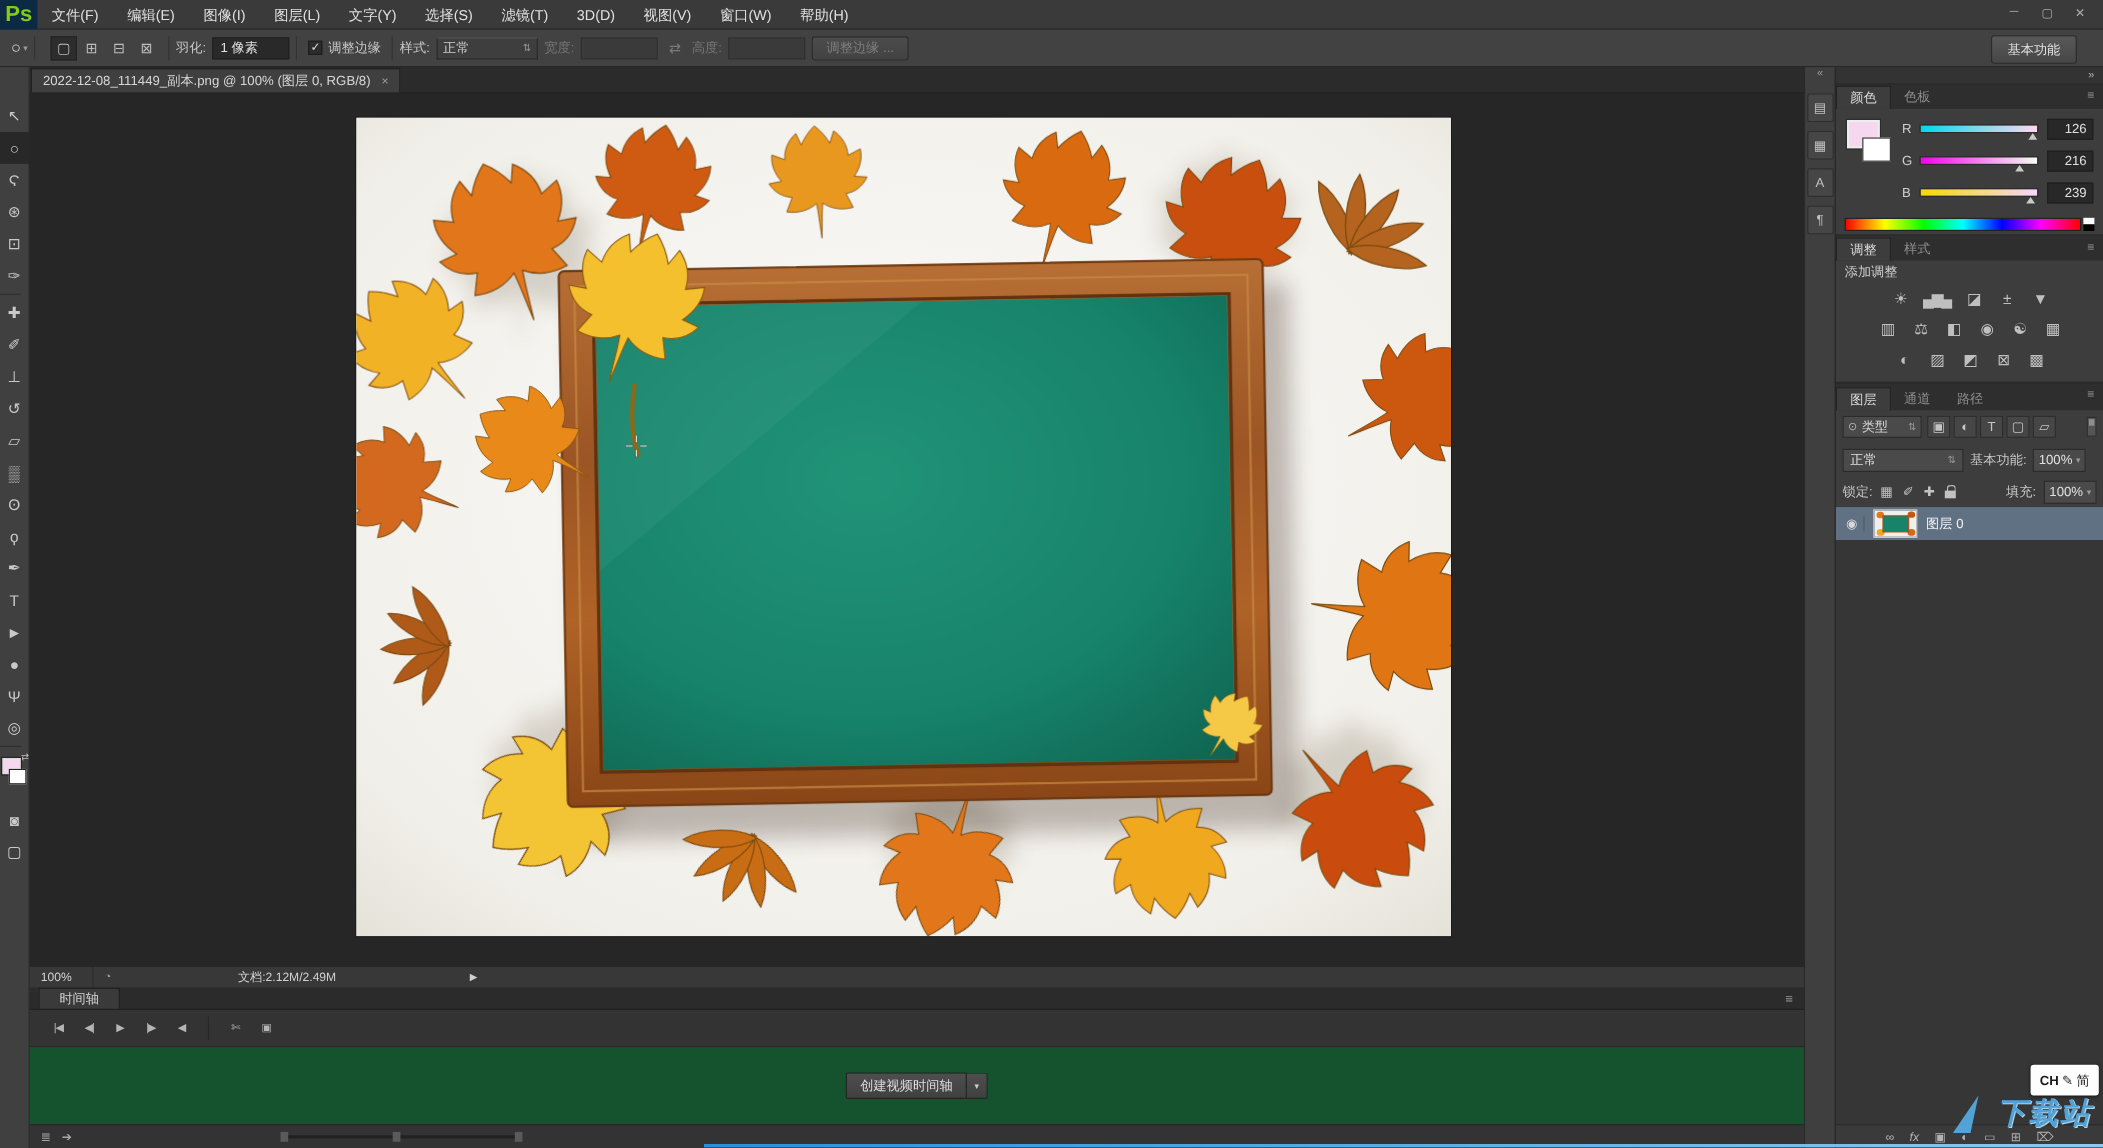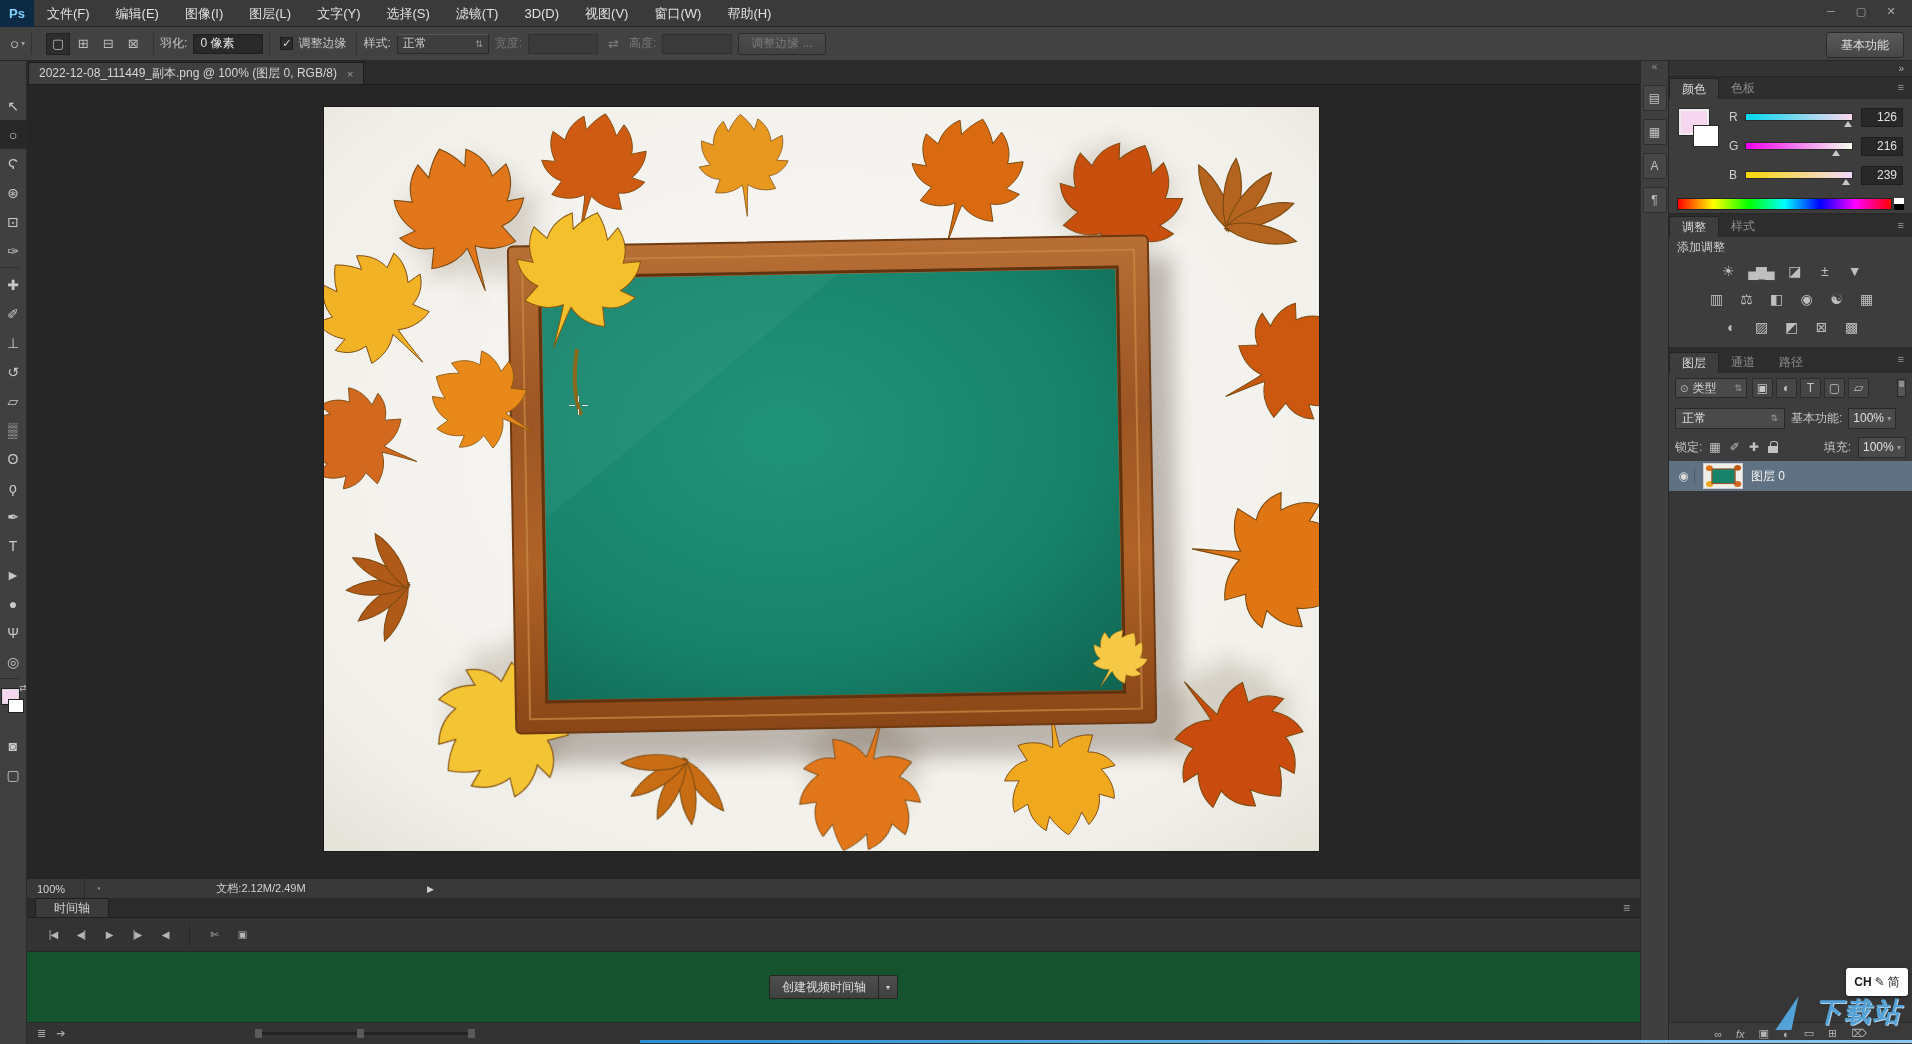--- a/index.html
+++ b/index.html
@@ -3,22 +3,22 @@
 <meta charset="utf-8">
 <style>
   * { margin:0; padding:0; box-sizing:border-box; }
   html,body { width:1912px; height:1044px; overflow:hidden; background:#262626;
     font-family:"Liberation Sans","DejaVu Sans",sans-serif; color:#cfcfcf; font-size:12px;
     -webkit-font-smoothing:antialiased; }
 
   
   #menubar { position:absolute; left:0; top:0; width:1912px; height:27px; background:#3a3a3a;
     border-bottom:1px solid #232323; display:flex; align-items:center; }
-  #ps-logo { width:34px; height:27px; background:#0d2a45; color:#7dd3fc; font-weight:bold;
-    font-size:13px; display:flex; align-items:center; justify-content:center; }
+  #ps-logo { width:34px; height:27px; background:#0d2a45; color:#84cc16; font-weight:bold;
+    font-size:20px; display:flex; align-items:center; justify-content:center; }
   .menu-item { padding:0 13px; font-size:13px; color:#e0e0e0; line-height:27px; cursor:default; }
   #win-controls { position:absolute; right:6px; top:0; display:flex; }
   .win-btn { width:30px; height:22px; color:#a8a8a8; font-size:11px; display:flex;
     align-items:center; justify-content:center; }
 
   
   #optionsbar { position:absolute; left:0; top:27px; width:1912px; height:34px; background:#424242;
     border-bottom:1px solid #272727; display:flex; align-items:center; gap:6px; padding:0 8px; }
   #tool-preset { display:flex; align-items:center; gap:2px; padding:2px 6px 2px 2px;
     border-right:1px solid #333; }
@@ -35,21 +35,21 @@
   .opt-input.disabled { background:#3a3a3a; border-color:#303030; }
   #aa-check { display:flex; align-items:center; gap:5px; padding:0 10px; border-right:1px solid #333; border-left:1px solid #333; height:22px;}
   #aa-box { width:13px; height:13px; background:#2c2c2c; border:1px solid #1d1d1d; color:#dcdcdc;
     font-size:11px; line-height:11px; text-align:center; }
   .dropdown { height:20px; background:#3e3e3e; border:1px solid #2a2a2a; border-top-color:#555;
     display:flex; align-items:center; justify-content:space-between; padding:0 5px; width:92px; }
   .dropdown .dd { font-size:9px; color:#9a9a9a; }
   #swap-wh { color:#7a7a7a; font-size:13px; padding:0 4px; }
   #refine-btn { height:22px; padding:0 12px; background:linear-gradient(#4c4c4c,#424242);
     border:1px solid #2c2c2c; border-radius:3px; color:#7d7d7d; display:flex; align-items:center;text-align:center; }
-  #workspace-btn { position:absolute; right:8px; top:5px; height:23px; padding:12px 14px;
+  #workspace-btn { position:absolute; right:24px; top:5px; height:23px; padding:12px 14px;
     background:linear-gradient(#585858,#474747); border:1px solid #2b2b2b; border-radius:3px;
     color:#e0e0e0; display:flex; align-items:center; }
 
   
   #tabbar { position:absolute; left:0; top:61px; width:1640px; height:24px; background:#2b2b2b;
     border-bottom:1px solid #1d1d1d; display:flex; align-items:flex-end; }
   #doc-tab { height:22px; margin-left:28px; background:#3f3f3f; border:1px solid #1d1d1d;
     border-bottom:none; display:flex; align-items:center; gap:10px; padding:0 10px;
     color:#d6d6d6; font-size:12px; }
   #doc-tab .close { color:#9a9a9a; font-size:11px; }
@@ -210,21 +210,21 @@
     <span class="big">○</span>
     <span class="dd">▾</span>
   </div>
   <div id="mode-group">
       <span class="mode-btn active">▢</span>
       <span class="mode-btn">⊞</span>
       <span class="mode-btn">⊟</span>
       <span class="mode-btn">⊠</span>
     </div>
   <span class="opt-label">羽化:</span>
-  <div class="opt-input">0 像素</div>
+  <div class="opt-input">1 像素</div>
   <div id="aa-check">
     <span id="aa-box">✓</span>
     <span class="opt-label">调整边缘</span>
   </div>
   <span class="opt-label">样式:</span>
   <div class="dropdown">
     <span>正常</span>
     <span class="dd">⇅</span>
   </div>
   <span class="opt-label dim">宽度:</span>

